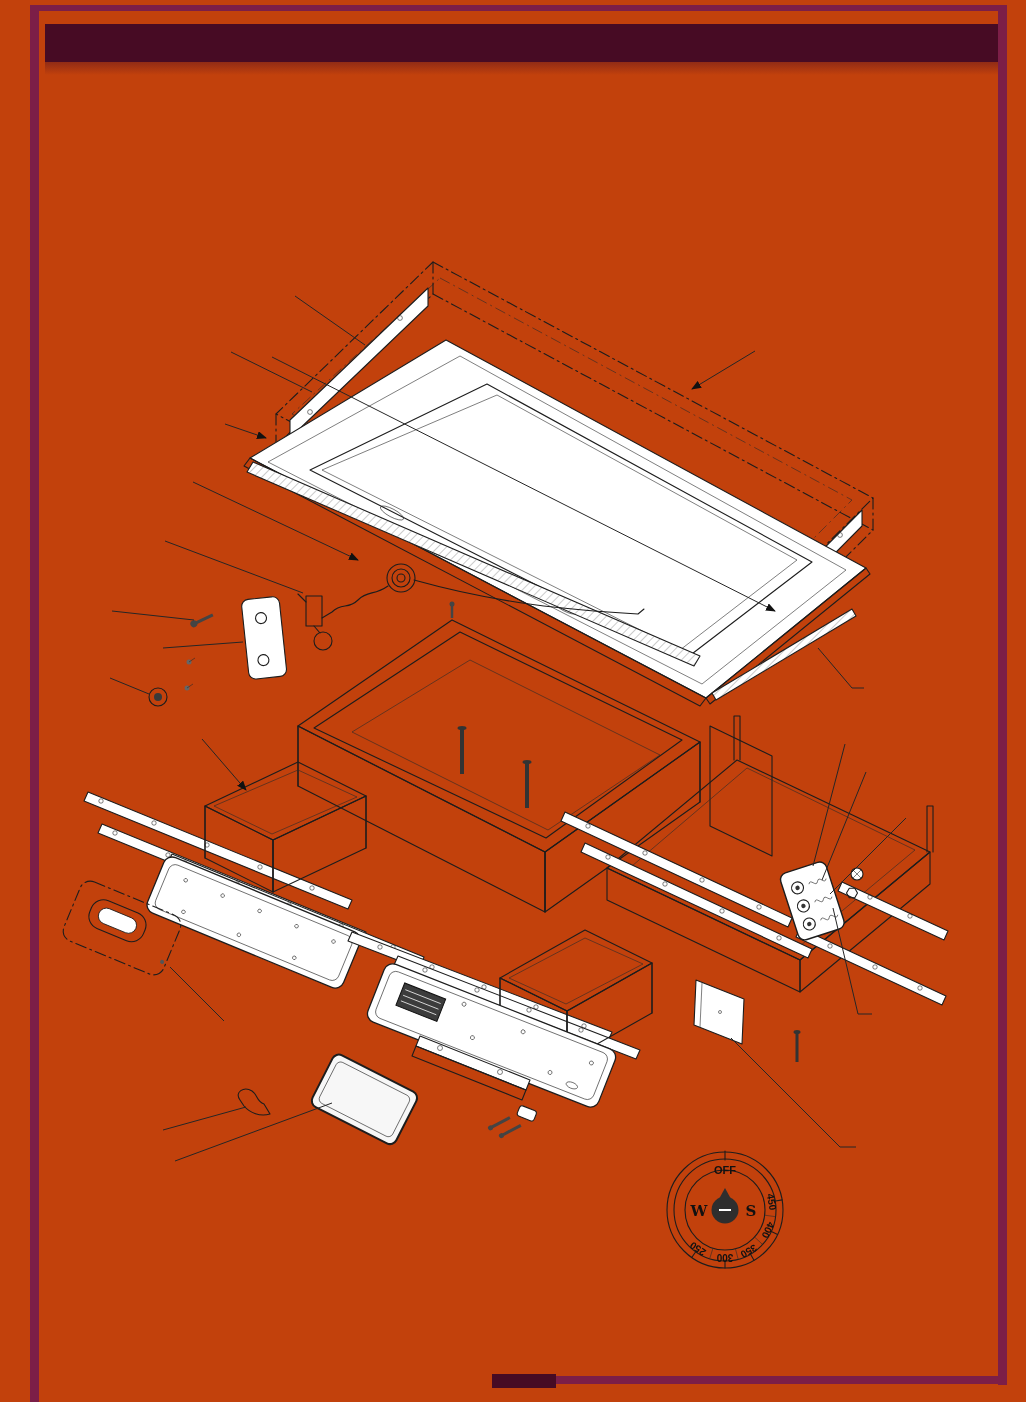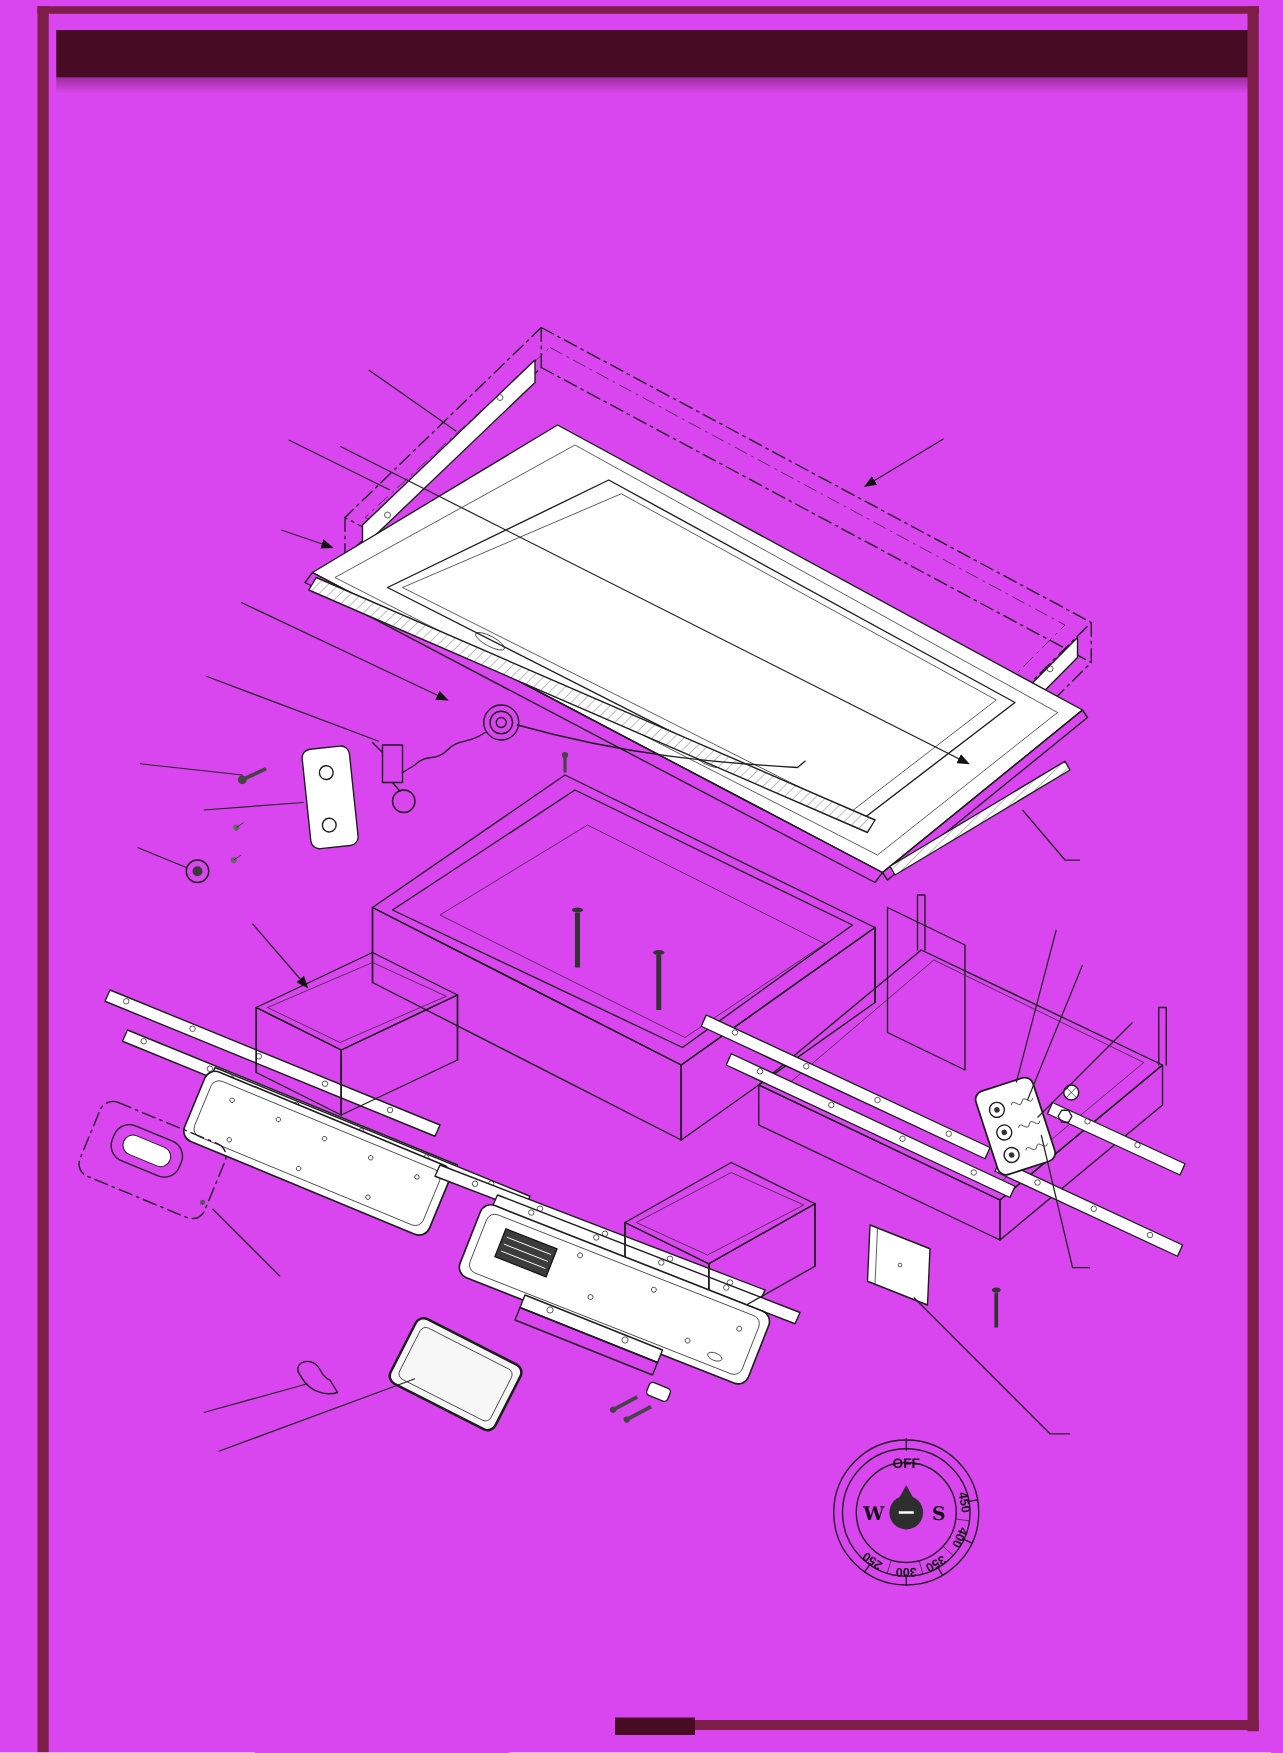--- a/index.html
+++ b/index.html
@@ -1,17 +1,17 @@
 <!DOCTYPE html>
 <html><head>
 <meta charset="utf-8">
 <style>
   html,body { margin:0; padding:0; background:#ffffff; }
   .page {
-    position:relative; width:1026px; height:1402px; background:#d946ef;
+    position:relative; width:1026px; height:1402px; background:#c2410c;
     overflow:hidden; font-family:"Liberation Sans", sans-serif;
   }
   .abs { position:absolute; }
   .top-band      { left:30px;  top:5px;    width:977px; height:6px;  background:#7c1e47; }
   .header-bar    { left:45px;  top:24px;   width:960px; height:38px; background:#470b24; }
   .header-shadow { left:45px;  top:62px;   width:960px; height:13px;
                    background:linear-gradient(to bottom, rgba(70,11,36,.40), rgba(70,11,36,0)); }
   .left-border   { left:30px;  top:5px;    width:9px;   height:1397px; background:#7c1e47; }
   .right-border  { left:998px; top:5px;    width:9px;   height:1380px; background:#7c1e47; }
   .bottom-bar    { left:556px; top:1376px; width:451px; height:8px;  background:#7c1e47; }

